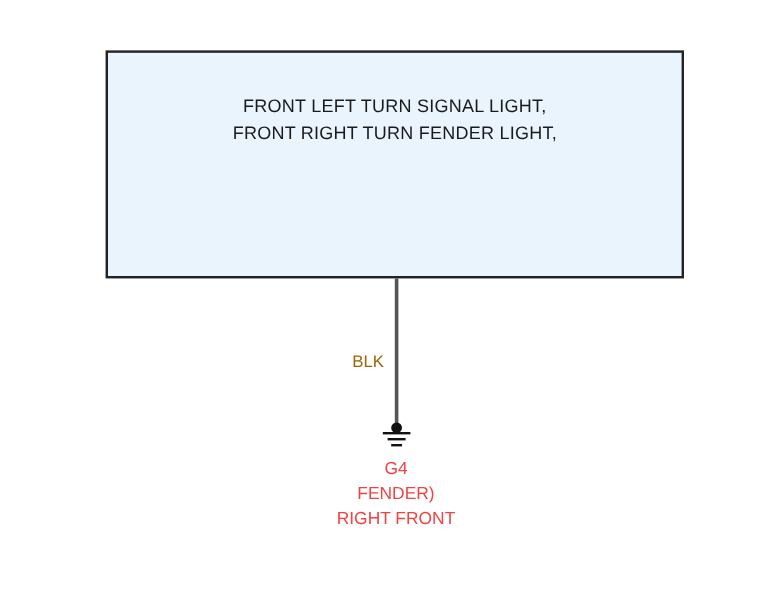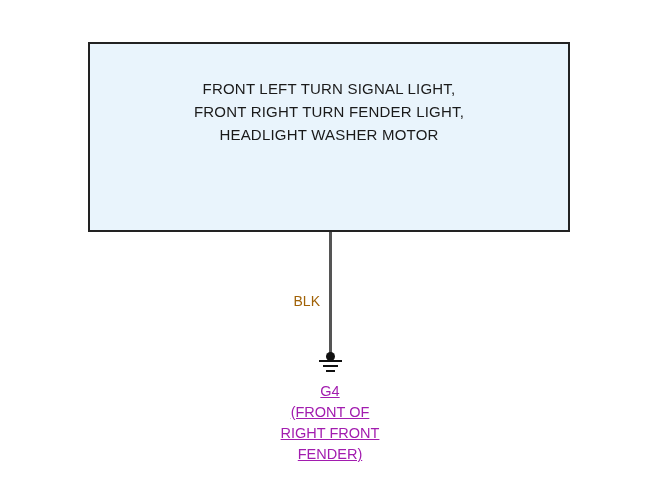--- a/index.html
+++ b/index.html
@@ -106,51 +106,48 @@
 
   
   .ground-label {
     position: absolute;
     left: 180px;
     top: 381px;
     width: 300px;
     text-align: center;
     font-size: 14.5px;
     line-height: 21px;
-    color: #a21caf;
+    color: #ef4444;
     white-space: nowrap;
-    text-decoration: underline;
   }
   .ground-label .line {
     display: block;
   }
 </style>
 </head>
 <body>
 
 <div id="canvas">
 
   <div class="component-box">
     <div class="component-label">
       <span class="line">FRONT LEFT TURN SIGNAL LIGHT,</span>
       <span class="line">FRONT RIGHT TURN FENDER LIGHT,</span>
-      <span class="line">HEADLIGHT WASHER MOTOR</span>
     </div>
   </div>
 
   <div class="wire"></div>
   <div class="wire-label">BLK</div>
 
   <div class="ground">
     <div class="ground-dot"></div>
     <div class="ground-bar b1"></div>
     <div class="ground-bar b2"></div>
     <div class="ground-bar b3"></div>
   </div>
 
   <div class="ground-label">
     <span class="line">G4</span>
-    <span class="line">(FRONT OF</span>
+    <span class="line">FENDER)</span>
     <span class="line">RIGHT FRONT</span>
-    <span class="line">FENDER)</span>
   </div>
 
 </div>
 
 </body></html>

